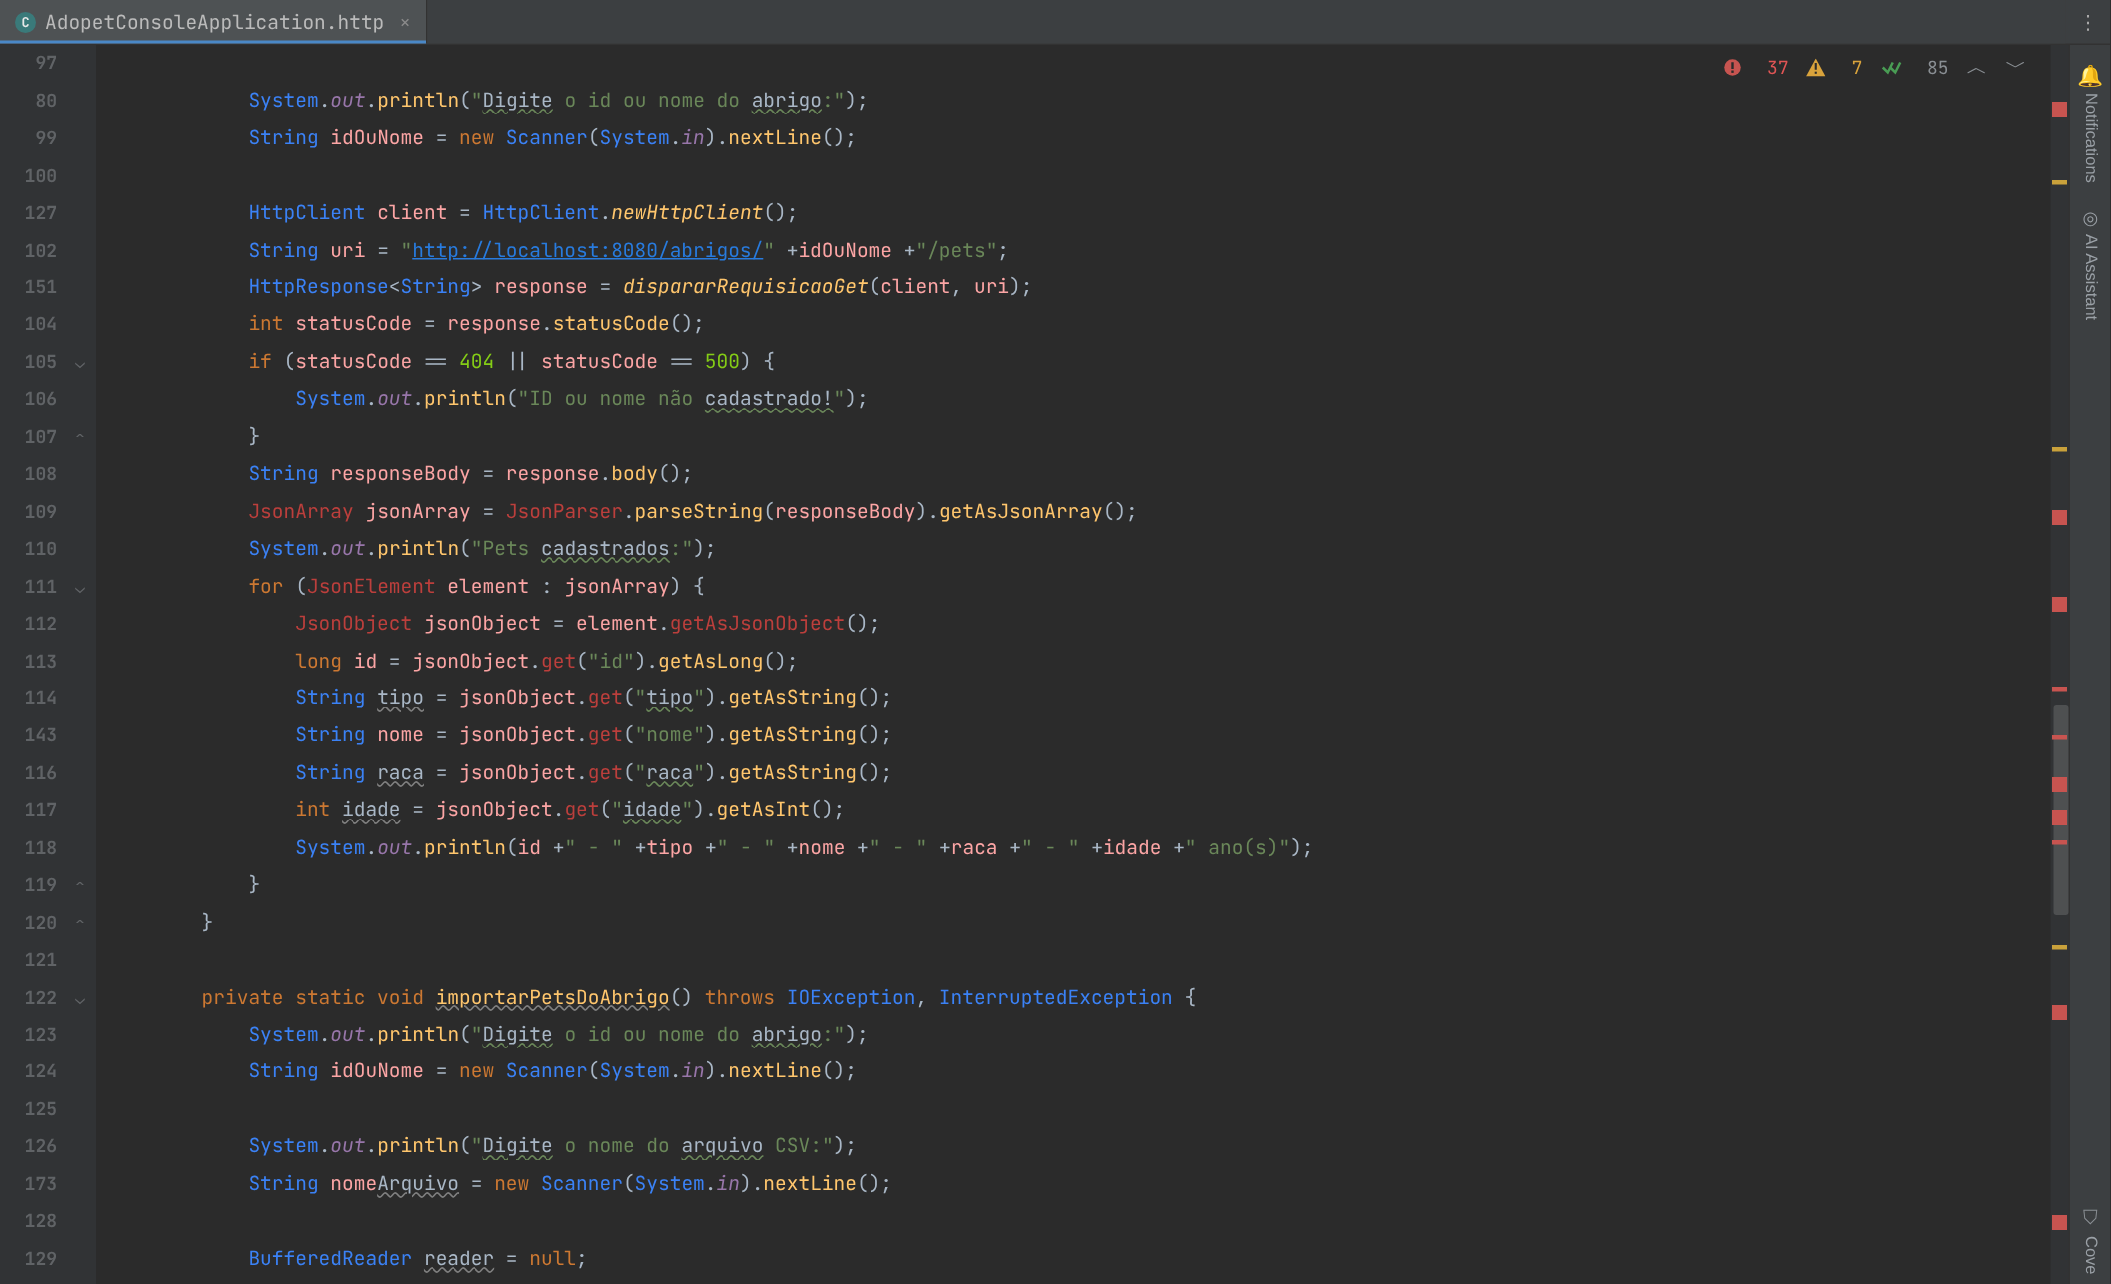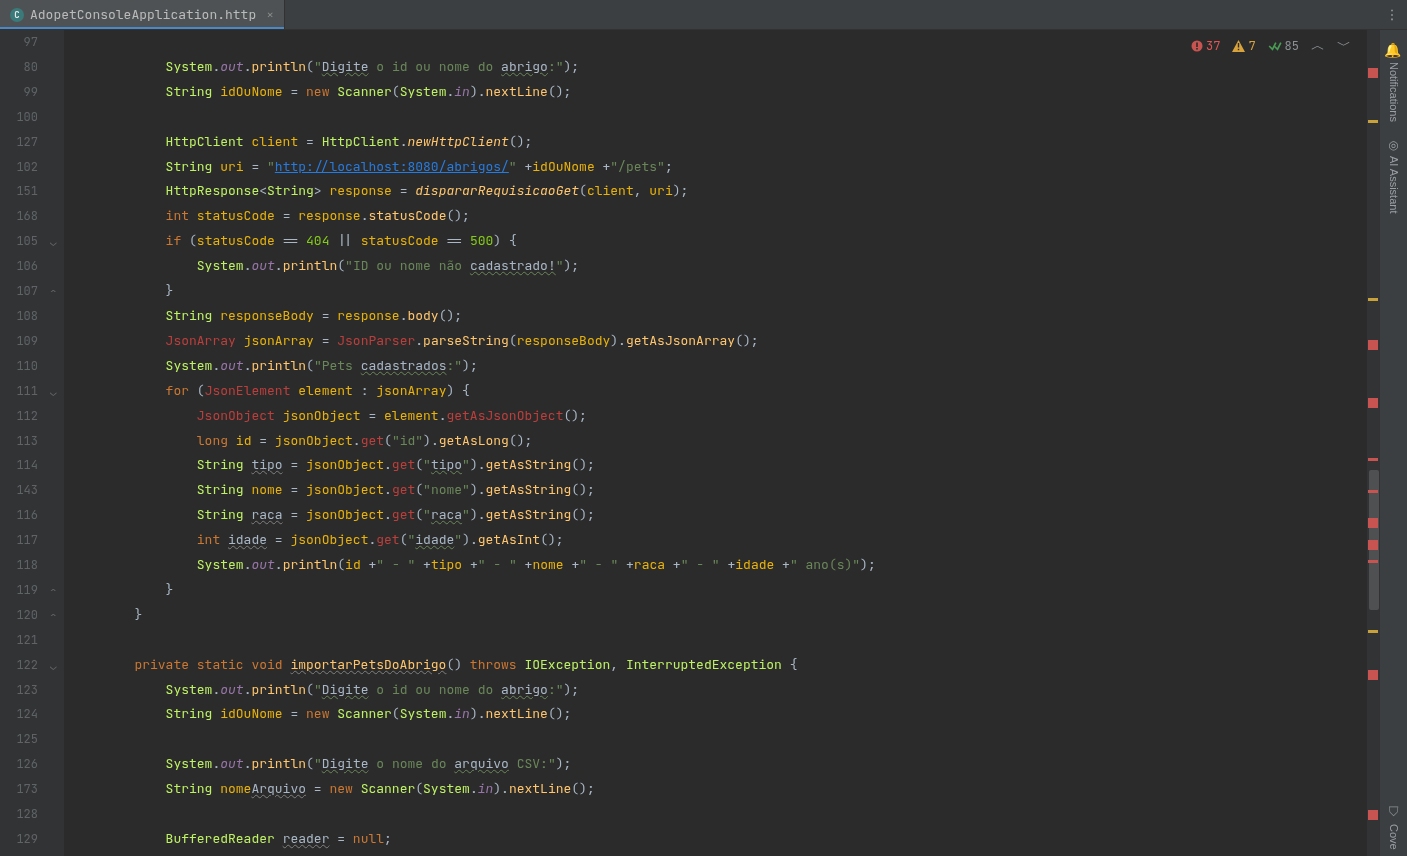--- a/index.html
+++ b/index.html
@@ -54,20 +54,21 @@
   }
   .gutter {
     width: 48px;
     background: #313335;
     color: #606366;
     text-align: right;
     padding-right: 10px;
     line-height: 24.9px;
     font-size: 12px;
     user-select: none;
+    font-weight: bold;
   }
   .fold-gutter {
     width: 16px;
     background: #313335;
     position: relative;
   }
   .fold-mark {
     position: absolute;
     left: 2px;
     color: #606366;
@@ -85,21 +86,21 @@
   .inspections {
     position: absolute;
     top: 36px;
     right: 56px;
     display: flex;
     gap: 12px;
     align-items: center;
     font-size: 12px;
     z-index: 5;
   }
-  .insp { display:flex; align-items:center; gap:3px; }
+  .insp { display:flex; align-items:center; gap:17px; }
   .i-err { color:#e05555; }
   .i-warn { color:#d9a33c; }
   .i-ok svg { width:14px; height:10px; }
   .i-ok-num { color:#8a8f94; }
   .chev { color:#8a8f94; cursor:pointer; font-size:14px; }
   .error-stripe {
     width: 12px;
     background: #313335;
     position: relative;
   }
@@ -135,22 +136,22 @@
     background: rgba(166,166,166,0.25);
     border-radius:2px;
   }
   
   .kw { color:#cc7832; }
   .str { color:#6a8759; }
   .num { color:#84cc16; }
   .fld { color:#9876aa; font-style: italic; }
   .stat { font-style: italic; }
   .mth { color:#ffc66d; }
-  .typ { color:#eab308; }
-  .cls { color:#bef264; }
+  .typ { color:#fca5a5; }
+  .cls { color:#3b82f6; }
   .warn-u { text-decoration: underline wavy #808080; text-decoration-thickness:1px; }
   .typo { text-decoration: underline wavy #6a8759; text-decoration-thickness:1px; }
   .err-txt { color:#bc3f3c; }
   .lnk { color:#287bde; text-decoration: underline; }
   .op { color:#a9b7c6; }
   .shield { color:#8a8f94; font-size:13px; }
 </style>
 </head>
 <body>
 
@@ -194,21 +195,21 @@
 
 <div class="editor-wrapper">
   <div class="gutter" id="gutter">
       <div>97</div>
       <div>80</div>
       <div>99</div>
       <div>100</div>
       <div>127</div>
       <div>102</div>
       <div>151</div>
-      <div>168</div>
+      <div>104</div>
       <div>105</div>
       <div>106</div>
       <div>107</div>
       <div>108</div>
       <div>109</div>
       <div>110</div>
       <div>111</div>
       <div>112</div>
       <div>113</div>
       <div>114</div>

